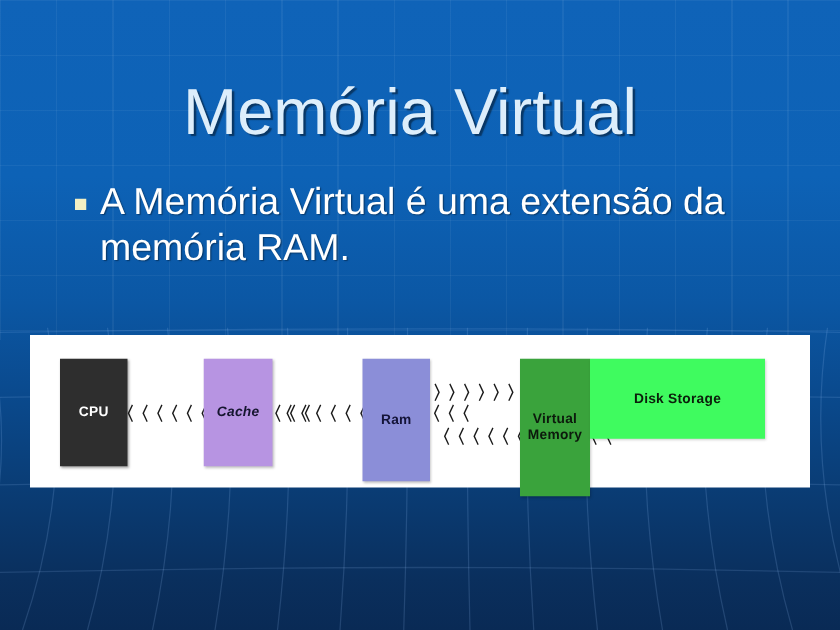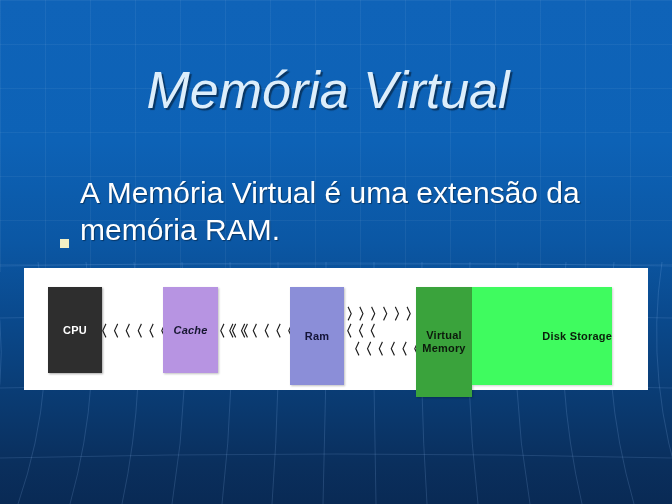--- a/index.html
+++ b/index.html
@@ -54,33 +54,31 @@
     left: 0;
     top: 28px;
     width: 656px;
     text-align: center;
     font-size: 52px;
     font-weight: normal;
     letter-spacing: 0px;
     color: #ddeefb;
     text-shadow: 2px 2px 1px rgba(0,0,0,0.45);
     line-height: 1.05;
-    font-style: italic;
   }
 
   #bullet-block {
     position: absolute;
     left: 60px;
     top: 143px;
     width: 570px;
   }
   .bullet-row {
     display: flex;
-    align-items: flex-end;
-    margin-top: 31px;
+    align-items: flex-start;
   }
   .bullet-marker {
     width: 9px;
     height: 9px;
     background: #f2efc4;
     margin-top: 16px;
     margin-right: 11px;
     flex: 0 0 auto;
   }
   .bullet-text {
@@ -136,25 +134,24 @@
   }
   #node-vm {
     left: 392px; top: 19px;
     width: 56px; height: 110px;
     background: #3aa33c;
     color: #0c1a0c;
     box-shadow: 1px 1px 2px rgba(0,0,0,0.22);
   }
   #node-disk {
     left: 448px; top: 19px;
-    width: 140px; height: 98px;
+    width: 140px; height: 64px;
     background: #3ffb5f;
     color: #0b1f0b;
     box-shadow: 1px 1px 2px rgba(0,0,0,0.18);
-    justify-content: flex-end;
   }
 
   .connector {
     position: absolute;
     font-size: 15px;
     font-weight: bold;
     color: #181818;
     letter-spacing: -3.2px;
     white-space: nowrap;
     line-height: 1;

